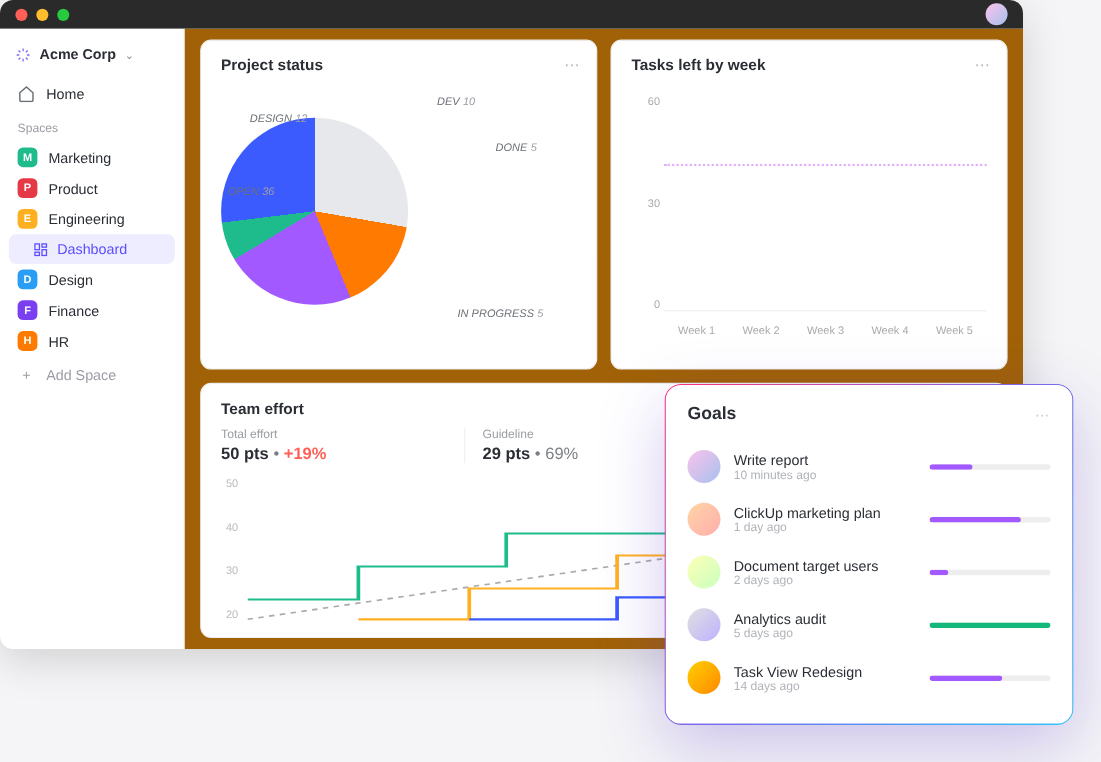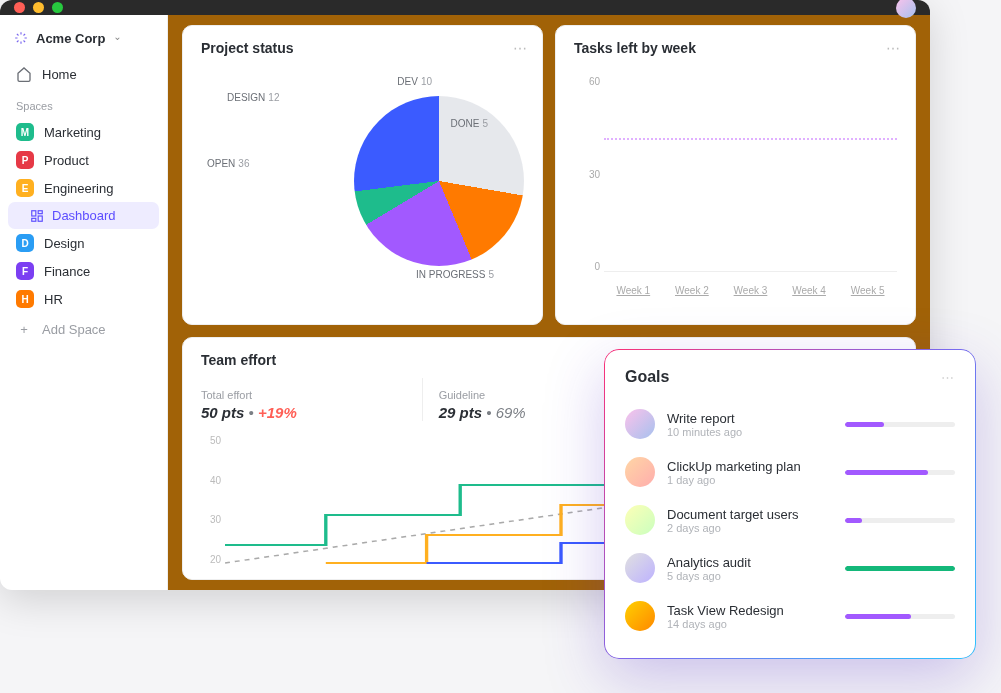--- a/index.html
+++ b/index.html
@@ -9,21 +9,21 @@
 .titlebar { height: 34px; background: #2a2a2a; display: flex; align-items: center; padding: 0 14px; position: relative; }
 .traffic { display: flex; gap: 8px; }
 .traffic span { width: 11px; height: 11px; border-radius: 50%; display: block; }
 .tr-red { background: #ff5f56; }
 .tr-yellow { background: #ffbd2e; }
 .tr-green { background: #27c93f; }
 .avatar-top { position: absolute; right: 14px; width: 20px; height: 20px; border-radius: 50%; background: linear-gradient(135deg,#fbc2eb,#a6c1ee); }
 
 .content { flex: 1; display: flex; }
 .sidebar { width: 168px; border-right: 1px solid #eee; padding: 12px 8px; display: flex; flex-direction: column; gap: 2px; }
-.workspace { display: flex; align-items: flex-start; gap: 8px; padding: 4px 6px; margin-bottom: 8px; }
+.workspace { display: flex; align-items: flex-end; gap: 8px; padding: 4px 6px; margin-bottom: 8px; }
 .ws-logo { width: 14px; height: 14px; color: #7b68ee; }
 .ws-name { font-size: 13px; font-weight: 600; color: #2a2e34; }
 .ws-chevron { color: #888; font-size: 10px; }
 
 .nav-item { display: flex; align-items: center; gap: 10px; padding: 6px 8px; border-radius: 6px; font-size: 13px; color: #2a2e34; cursor: pointer; position: relative; }
 .nav-icon { width: 16px; height: 16px; color: #6b6f76; flex-shrink: 0; }
 .badge { position: absolute; right: 8px; background: #fd2f74; color: #fff; border-radius: 10px; padding: 1px 6px; font-size: 10px; font-weight: 600; }
 
 .section-label { font-size: 11px; color: #9a9da3; padding: 10px 8px 4px; }
 .space-item { display: flex; align-items: center; gap: 10px; padding: 5px 8px; border-radius: 6px; font-size: 13px; color: #2a2e34; cursor: pointer; }
@@ -33,48 +33,48 @@
 .sub-icon { width: 14px; height: 14px; }
 .add-space { display: flex; align-items: center; gap: 10px; padding: 6px 8px; font-size: 13px; color: #9a9da3; cursor: pointer; }
 .add-icon { width: 16px; height: 16px; display: flex; align-items: center; justify-content: center; }
 
 .main { flex: 1; padding: 10px 14px; display: grid; grid-template-columns: 1fr 1fr; grid-template-rows: 300px 1fr; gap: 12px; background: #a16207; overflow: hidden; }
 .card { background: #fff; border: 1px solid #eee; border-radius: 10px; padding: 14px 18px; position: relative; }
 .card-title { font-size: 14px; font-weight: 600; color: #2a2e34; margin-bottom: 10px; }
 .card-menu { position: absolute; top: 14px; right: 14px; color: #bbb; font-size: 14px; letter-spacing: 1px; cursor: pointer; }
 
 
-.pie-wrap { display: flex; align-items: center; justify-content: flex-end; height: 230px; position: relative; }
+.pie-wrap { display: flex; align-items: center; justify-content: flex-start; height: 230px; position: relative; font-style: italic; }
 .pie { width: 170px; height: 170px; border-radius: 50%; }
 .pie-label { position: absolute; font-size: 10px; color: #6b6f76; display: flex; align-items: center; gap: 3px; }
 .pie-label b { color: #9a9da3; font-weight: 400; }
 
 
 .bar-chart { height: 230px; position: relative; padding: 10px 0 24px 30px; }
 .bar-yaxis { position: absolute; left: 0; top: 10px; bottom: 24px; width: 26px; display: flex; flex-direction: column; justify-content: space-between; }
 .bar-yaxis span { font-size: 10px; color: #aaa; text-align: right; }
 .bar-plot { height: 100%; display: flex; align-items: flex-end; justify-content: space-around; border-bottom: 1px solid #eee; position: relative; }
 .bar-avg { position: absolute; left: 0; right: 0; border-top: 2px dotted #e0b0ff; }
 .bar-group { display: flex; gap: 5px; align-items: flex-end; }
 .bar { width: 14px; border-radius: 2px 2px 0 0; }
 .bar-xaxis { position: absolute; left: 30px; right: 0; bottom: 0; display: flex; justify-content: space-around; }
-.bar-xaxis span { font-size: 10px; color: #aaa; text-decoration: underline; }
+.bar-xaxis span { font-size: 10px; color: #aaa; }
 
 
 .team-card { grid-column: 1 / 3; }
 .metrics { display: flex; gap: 0; margin-bottom: 14px; }
 .metric { flex: 1; border-left: 1px solid #eee; padding-left: 16px; }
 .metric:first-child { border-left: none; padding-left: 0; }
-.metric-label { font-size: 11px; color: #9a9da3; margin-bottom: 3px; margin-top: 11px; }
-.metric-value { font-size: 15px; font-weight: 600; color: #2a2e34; font-style: italic; }
+.metric-label { font-size: 11px; color: #9a9da3; margin-bottom: 3px; }
+.metric-value { font-size: 15px; font-weight: 600; color: #2a2e34; }
 .metric-value .pos { color: #ff5f56; }
 .metric-value .pct { color: #7b7f85; font-weight: 400; }
 .line-chart { height: 130px; position: relative; padding-left: 24px; }
 .line-yaxis { position: absolute; left: 0; top: 0; bottom: 0; width: 20px; display: flex; flex-direction: column; justify-content: space-between; }
-.line-yaxis span { font-size: 10px; color: #bbb; text-align: right; }
+.line-yaxis span { font-size: 10px; color: #bbb; text-align: center; }
 .line-plot { width: 100%; height: 100%; }
 
 
 .goals { position: absolute; top: 350px; left: 605px; width: 370px; background: #fff; border-radius: 14px; padding: 18px 20px; box-shadow: 0 20px 60px rgba(80,40,200,0.25), 0 0 0 1px rgba(131,58,180,0.1); }
 .goals::before { content: ''; position: absolute; inset: -1px; border-radius: 15px; padding: 1px; background: linear-gradient(135deg, #fd2f74, #7b68ee, #2ac6ff); -webkit-mask: linear-gradient(#fff 0 0) content-box, linear-gradient(#fff 0 0); mask: linear-gradient(#fff 0 0) content-box, linear-gradient(#fff 0 0); -webkit-mask-composite: xor; mask-composite: exclude; pointer-events: none; }
 .goals-title { font-size: 16px; font-weight: 600; color: #2a2e34; margin-bottom: 14px; }
 .goals-menu { position: absolute; top: 20px; right: 20px; color: #ccc; letter-spacing: 1px; font-size: 13px; cursor: pointer; }
 .goal-row { display: flex; align-items: center; gap: 12px; padding: 9px 0; }
 .goal-avatar { width: 30px; height: 30px; border-radius: 50%; flex-shrink: 0; }
 .goal-info { flex: 1; min-width: 0; }

